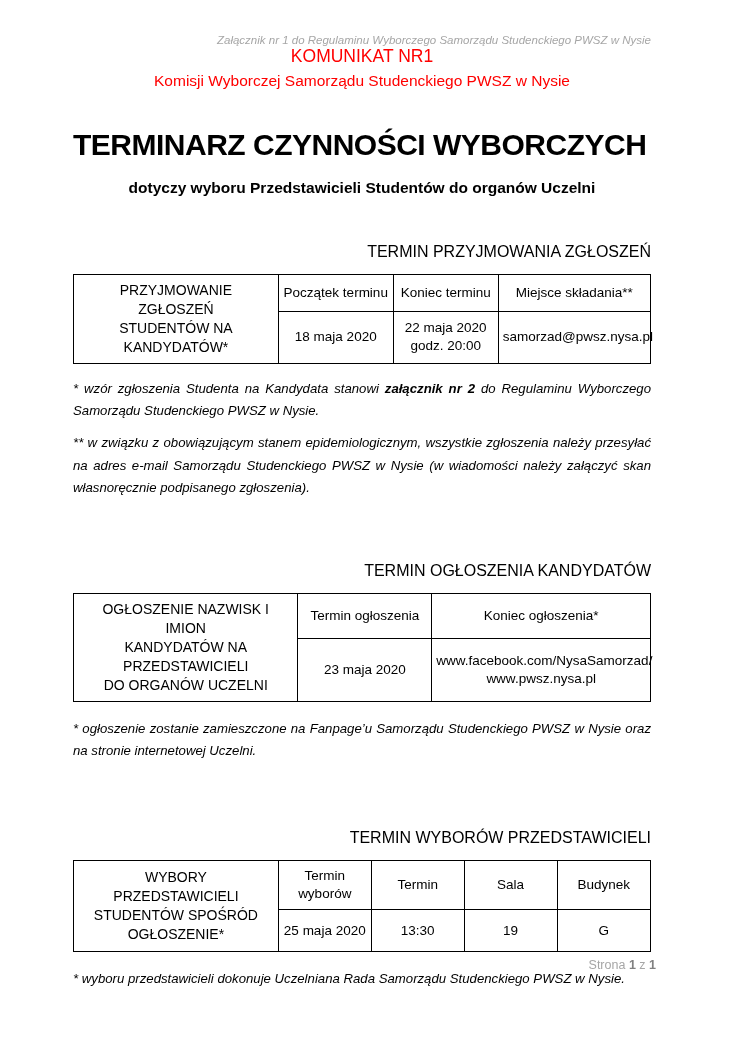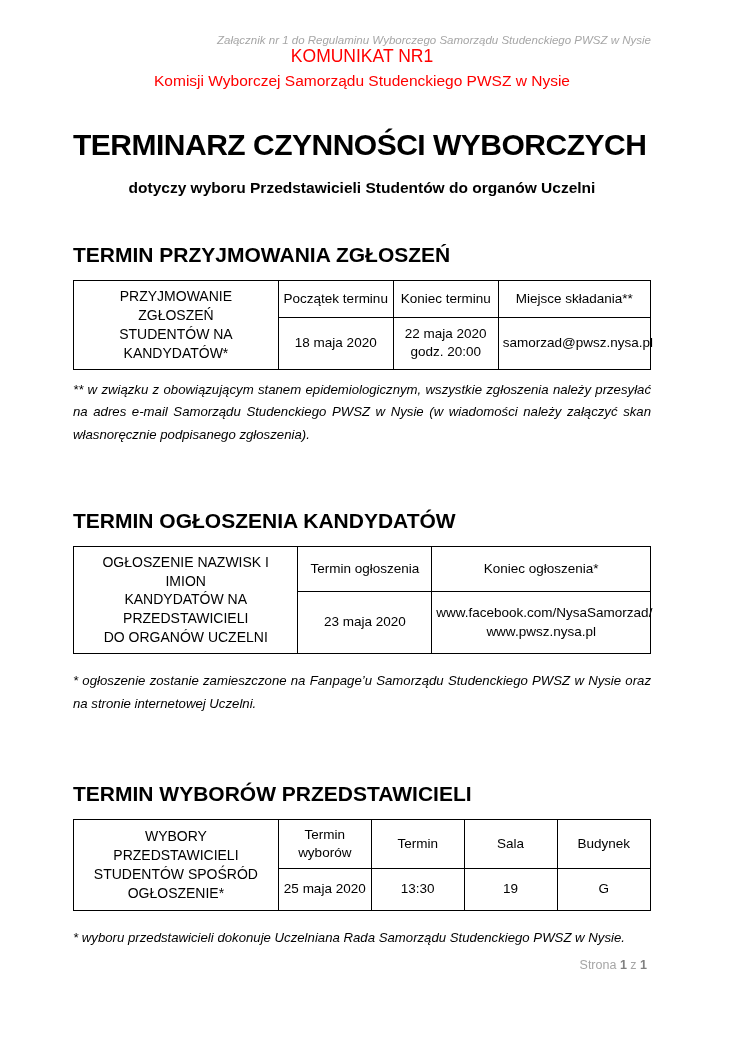--- a/index.html
+++ b/index.html
@@ -42,23 +42,23 @@
     letter-spacing:-0.5px;
   }
   .doc-subtitle {
     margin-top:17px;
     text-align:center;
     font-size:15.5px;
     font-weight:700;
   }
 
   .section-heading {
-    text-align:left;
-    font-size:21px;
-    font-weight:700;
+    text-align:right;
+    font-size:16px;
+    font-weight:400;
   }
   .sh-1 { margin-top:46px; }
   .sh-2 { margin-top:62px; }
   .sh-3 { margin-top:66px; }
 
   table.doc-table {
     margin-top:13px;
     width:578px;
     border-collapse:collapse;
     table-layout:fixed;
@@ -86,21 +86,21 @@
     text-align:justify;
   }
   .fn-1 { margin-top:14px; }
   .fn-2 { margin-top:9px; }
   .fn-3 { margin-top:16px; }
   .fn-4 { margin-top:16px; }
   .footnote b { font-weight:700; }
 
   .page-footer {
     position:absolute;
-    top:958px; right:87px;
+    top:958px; right:78px;
     font-size:12.5px;
     color:#a6a6a6;
   }
   .page-footer .num { font-weight:700; color:#808080; }
 </style>
 </head>
 <body>
 
 <div class="page">
   <div class="content">
@@ -132,20 +132,21 @@
         </tr>
         <tr class="val-row">
           <td>18 maja 2020</td>
           <td>22 maja 2020
 godz. 20:00</td>
           <td>samorzad@pwsz.nysa.pl</td>
         </tr>
       </tbody>
     </table>
 
+    <div class="footnote fn-1"><span>* wzór zgłoszenia Studenta na Kandydata stanowi </span><b>załącznik nr 2</b><span> do Regulaminu Wyborczego Samorządu Studenckiego PWSZ w Nysie.</span></div>
     <div class="footnote fn-2">** w związku z obowiązującym stanem epidemiologicznym, wszystkie zgłoszenia należy przesyłać na adres e-mail Samorządu Studenckiego PWSZ w Nysie (w wiadomości należy załączyć skan własnoręcznie podpisanego zgłoszenia).</div>
 
     <div class="section-heading sh-2">TERMIN OGŁOSZENIA KANDYDATÓW</div>
 
     <table class="doc-table">
       <colgroup>
         <col style="width:38.9%">
           <col style="width:23.2%">
           <col style="width:37.9%">
       </colgroup>

